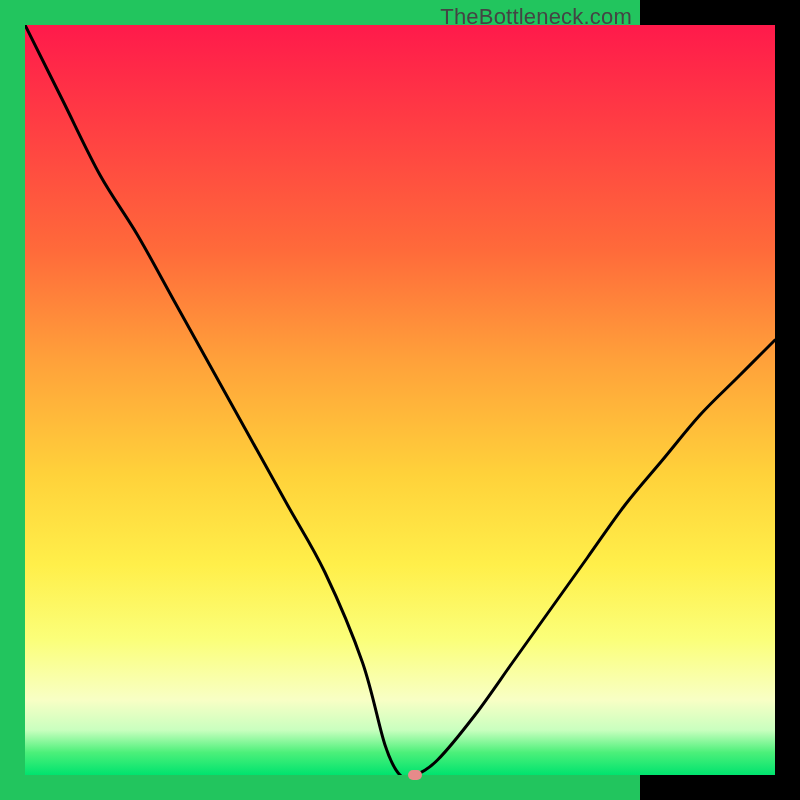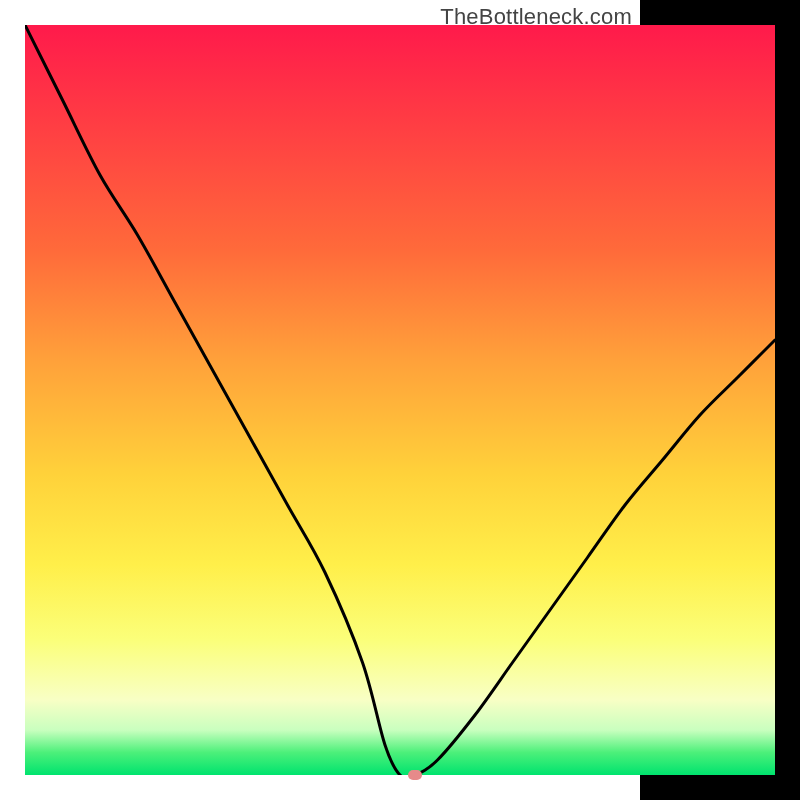--- a/index.html
+++ b/index.html
@@ -8,21 +8,21 @@
     width: 800px;
     height: 800px;
     background: #000;
     font-family: Arial, Helvetica, sans-serif;
     overflow: hidden;
   }
   .frame {
     position: relative;
     width: 640px;
     height: 800px;
-    background: #ffffff;
+    background: #22c55e;
   }
   .plot {
     position: absolute;
     left: 25px;
     top: 25px;
     width: 750px;
     height: 750px;
     
     background: linear-gradient(
       to bottom,

